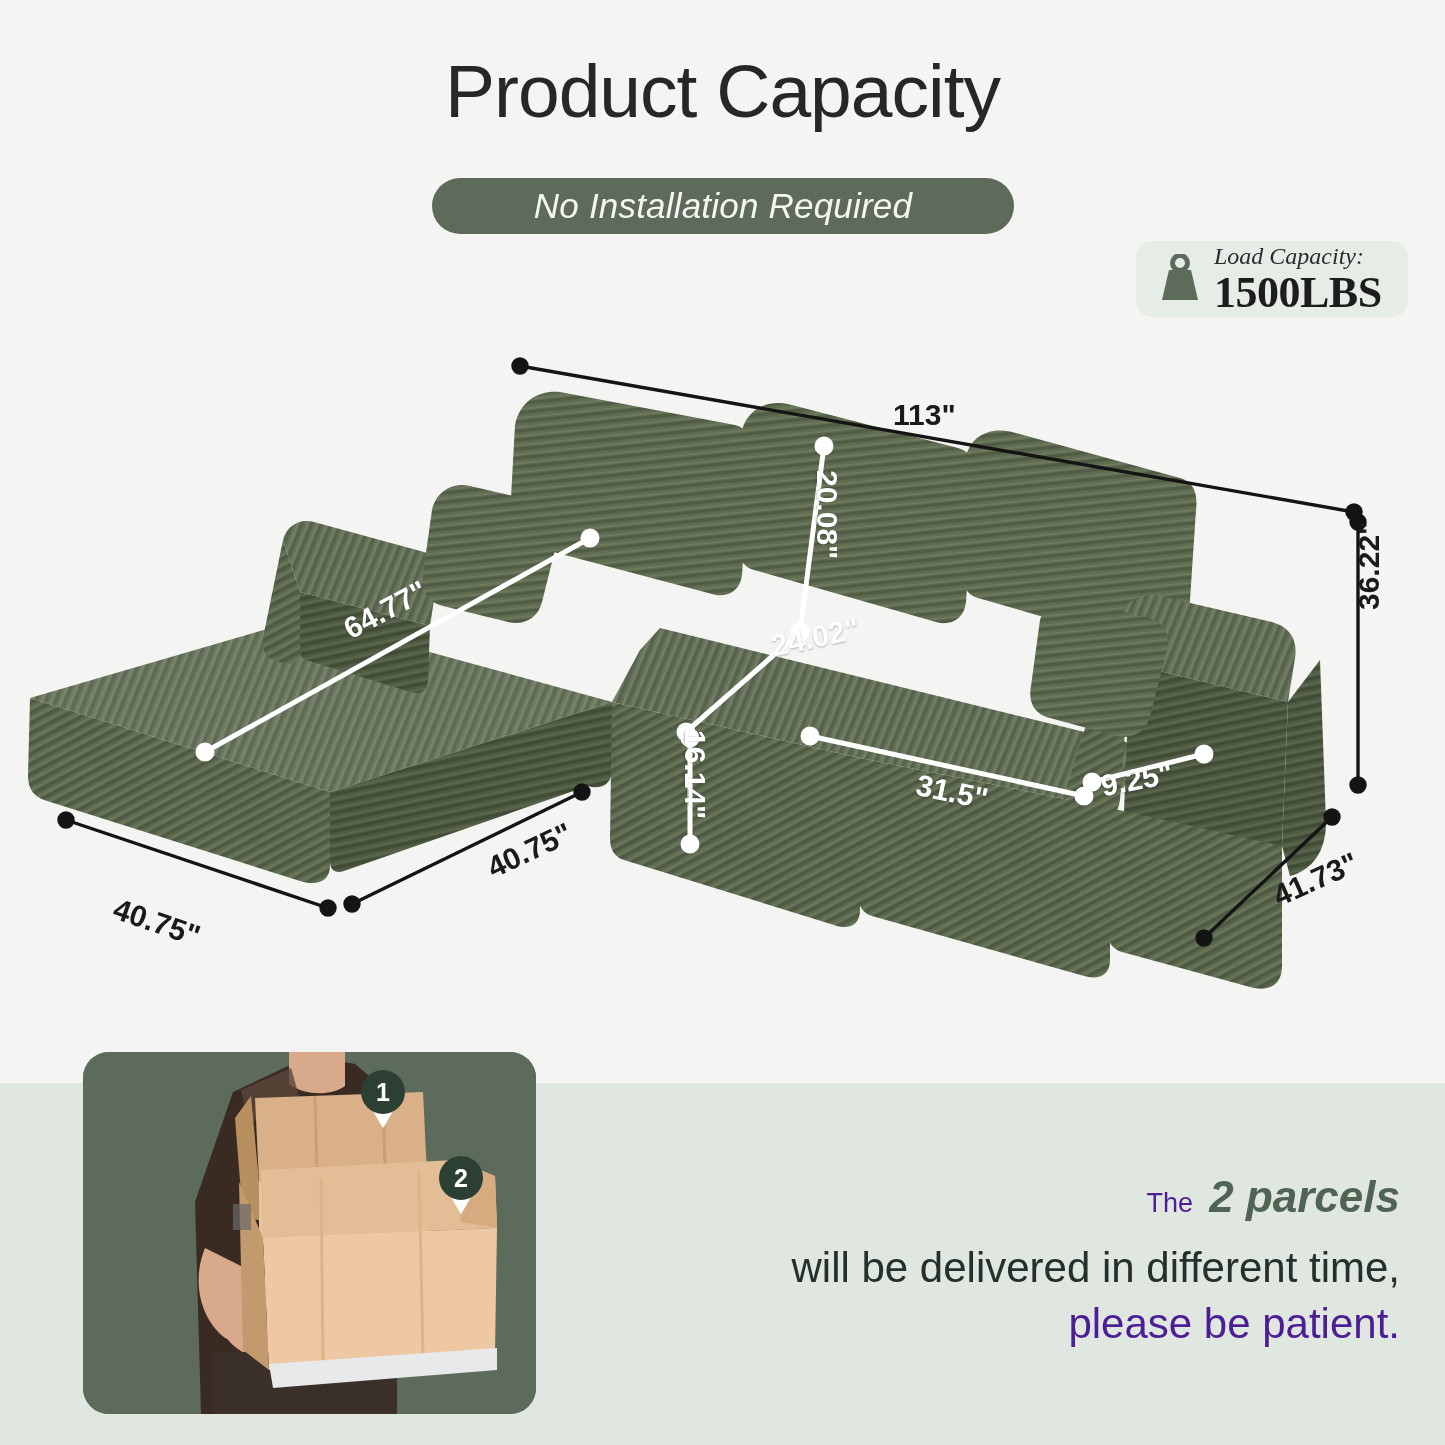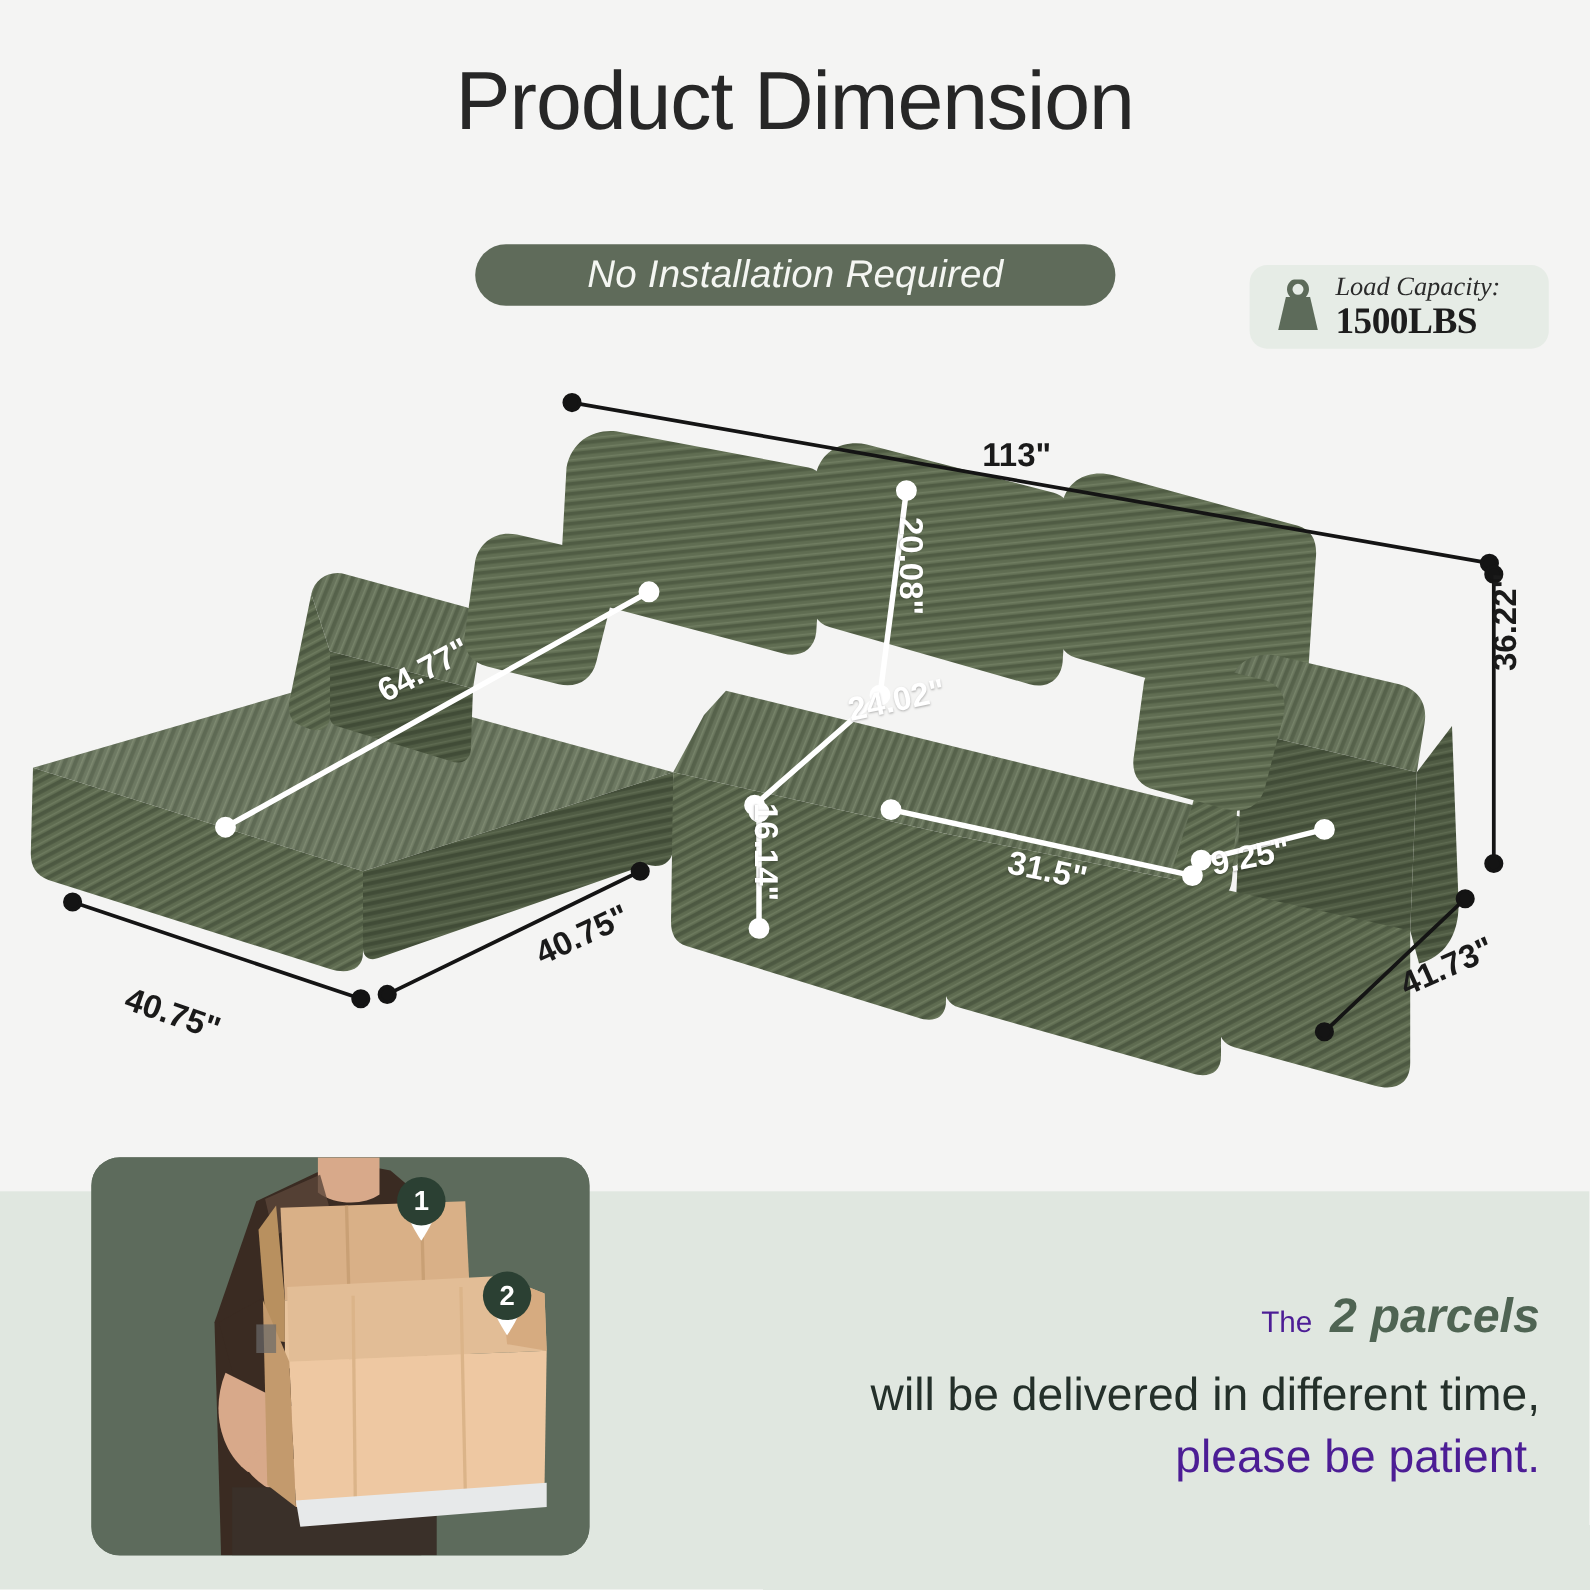--- a/index.html
+++ b/index.html
@@ -14,37 +14,37 @@
 
   
   .title{
     position:absolute;left:0;top:52px;width:1445px;text-align:center;
     font-size:75px;font-weight:400;color:#272727;letter-spacing:-1px;
     line-height:1.05;
   }
   .pill{
     position:absolute;left:432px;top:178px;width:582px;height:56px;
     background:#5f6b5a;border-radius:28px;
-    display:flex;align-items:center;justify-content:center;margin-top:44px;
+    display:flex;align-items:center;justify-content:center;
   }
   .pill span{
     color:#f4f6f2;font-size:35px;font-style:italic;font-weight:400;
     letter-spacing:.2px;
   }
 
   
   .load-badge{
     position:absolute;left:1136px;top:241px;width:272px;height:76px;
     background:#e6ece6;border-radius:16px;
     display:flex;align-items:center;padding-left:20px;box-sizing:border-box;
   }
   .load-icon{width:48px;height:50px;flex:0 0 48px;margin-right:10px;}
   .load-txt{display:flex;flex-direction:column;line-height:1;font-family:Liberation Serif, serif;}
   .load-txt .lbl{font-size:24px;font-style:italic;color:#2b2b2b;margin-bottom:3px;}
-  .load-txt .val{font-size:34px;font-weight:700;color:#1d1d1d;letter-spacing:-.5px;}
+  .load-txt .val{font-size:44px;font-weight:700;color:#1d1d1d;letter-spacing:-.5px;}
 
   
   .stage{position:absolute;left:0;top:330px;width:1445px;height:700px;}
   .stage svg{display:block;}
 
   .dimlabel{
     position:absolute;color:#1a1a1a;font-weight:700;font-size:30px;
     white-space:nowrap;
   }
   .dimlabel.white{color:#ffffff;text-shadow:0 1px 2px rgba(0,0,0,.28);}
@@ -75,21 +75,21 @@
   .pt-line1 .small{font-size:27px;color:#4c1d95;}
   .pt-line1 .big{font-size:44px;font-weight:700;font-style:italic;color:#4f6453;}
   .pt-line2{font-size:42px;line-height:1.35;margin-top:16px;color:#24302a;}
   .pt-line3{font-size:42px;line-height:1.35;color:#4c1d95;}
 </style>
 </head>
 <body>
 
 <div class="page">
 
-  <div class="title">Product Dimension</div>
+  <div class="title">Product Capacity</div>
 
   <div class="pill">
     <span>No Installation Required</span>
   </div>
 
   <div class="load-badge">
     <svg class="load-icon" viewBox="0 0 48 50">
       <circle cx="24" cy="9" r="7.5" fill="none" stroke="#5d6b5a" stroke-width="5"></circle>
       <path d="M13 16 H35 L42 46 H6 Z" fill="#5d6b5a"></path>
     </svg>

